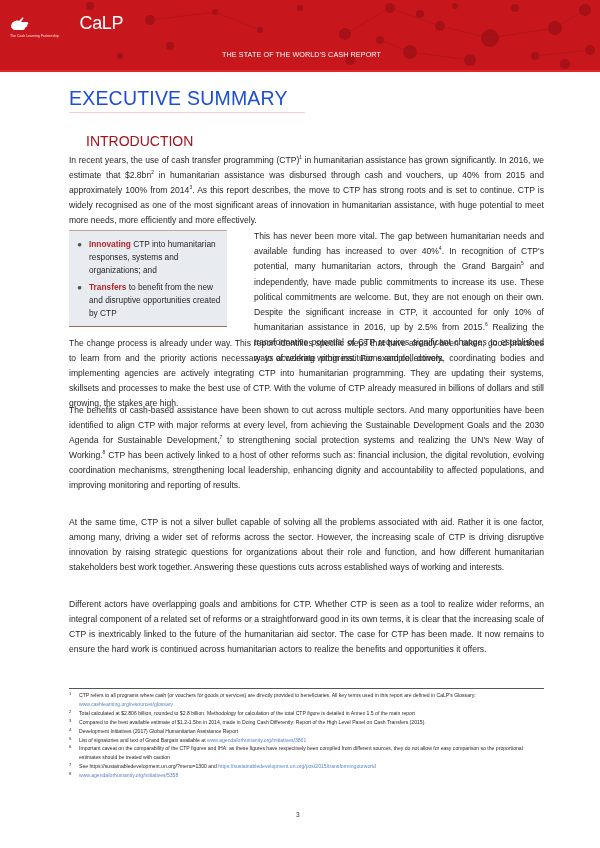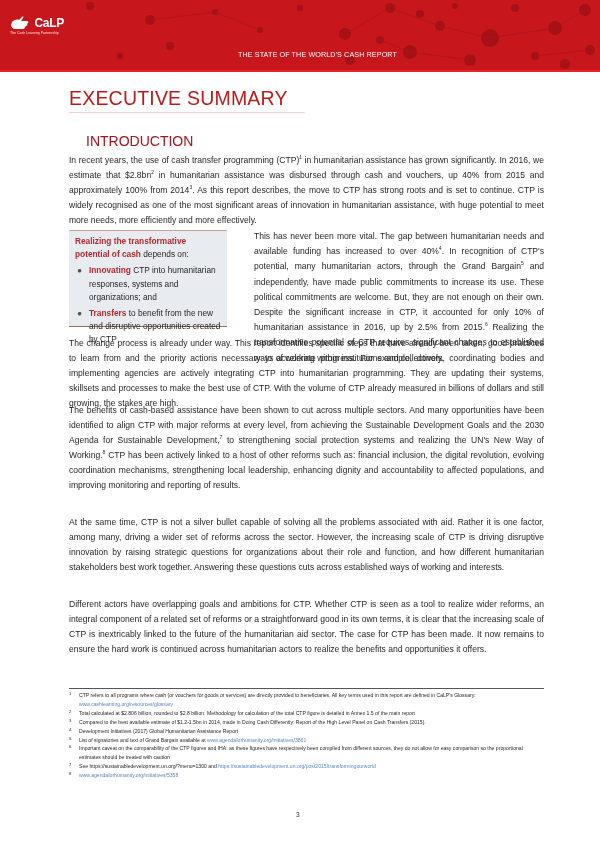--- a/index.html
+++ b/index.html
@@ -8,27 +8,27 @@
       font-family: "Liberation Sans", sans-serif; color: #231f20;
     }
     .banner {
       position: absolute; left: 0; top: 0; width: 600px; height: 72px;
       background: #c8161d; overflow: hidden;
     }
     .banner svg.bg { position: absolute; left: 0; top: 0; }
     .banner .bottom-line { position: absolute; left: 0; right: 0; bottom: 0; height: 2px; background: #e2262c; }
     .logo { position: absolute; left: 10px; top: 13px; color: #fff; }
     .logo .mark { display: inline-block; vertical-align: middle; }
-    .logo .name { font-size: 12px; font-weight: bold; vertical-align: middle; letter-spacing: -0.3px; }
+    .logo .name { font-size: 18px; font-weight: normal; vertical-align: middle; letter-spacing: -0.3px; margin-left: 45px; }
     .logo .tag { display: block; font-size: 3.5px; margin-top: 0px; color: #fbe0e0; }
     .report-title {
-      position: absolute; left: 238px; top: 50px; color: #fff; font-size: 7.2px; letter-spacing: 0.1px;
+      position: absolute; left: 222px; top: 50px; color: #fff; font-size: 7.2px; letter-spacing: 0.1px;
     }
     .exec-title {
-      position: absolute; left: 69px; top: 87px; font-size: 19.5px; color: #b91c1c; letter-spacing: 0.2px;
+      position: absolute; left: 69px; top: 87px; font-size: 19.5px; color: #1d4ed8; letter-spacing: 0.2px;
     }
     .exec-underline { position: absolute; left: 69px; top: 112px; width: 236px; height: 1px; background: #f3cfd2; }
     .intro-heading {
       position: absolute; left: 86px; top: 133px; font-size: 14px; color: #a3141b;
     }
     .para {
       position: absolute; left: 69px; width: 475px; font-size: 8.55px; line-height: 15.1px;
       text-align: justify; color: #231f20;
     }
     .para sup { font-size: 5px; line-height: 0; vertical-align: 4px; }
@@ -110,21 +110,20 @@
 </div>
 
 <div class="exec-title">EXECUTIVE SUMMARY</div>
 <div class="exec-underline"></div>
 
 <div class="intro-heading">INTRODUCTION</div>
 
 <div class="para" style="top:153px;"><span>In recent years, the use of cash transfer programming (CTP)</span><sup>1</sup><span> in humanitarian assistance has grown significantly. In 2016, we estimate that $2.8bn</span><sup>2</sup><span> in humanitarian assistance was disbursed through cash and vouchers, up 40% from 2015 and approximately 100% from 2014</span><sup>3</sup><span>. As this report describes, the move to CTP has strong roots and is set to continue. CTP is widely recognised as one of the most significant areas of innovation in humanitarian assistance, with huge potential to meet more needs, more efficiently and more effectively.</span></div>
 
 <div class="callout">
-  <div><span class="hd">Realizing the transformative potential of cash</span><span> depends on:</span></div>
   <ul>
     <li><span class="bullet">●</span><span class="hl">Innovating</span><span> CTP into humanitarian responses, systems and organizations; and</span></li>
     <li><span class="bullet">●</span><span class="hl">Transfers</span><span> to benefit from the new and disruptive opportunities created by CTP</span></li>
   </ul>
 </div>
 
 <div class="callout-side"><span>This has never been more vital. The gap between humanitarian needs and available funding has increased to over 40%</span><sup>4</sup><span>. In recognition of CTP's potential, many humanitarian actors, through the Grand Bargain</span><sup>5</sup><span> and independently, have made public commitments to increase its use. These political commitments are welcome. But, they are not enough on their own. Despite the significant increase in CTP, it accounted for only 10% of humanitarian assistance in 2016, up by 2.5% from 2015.</span><sup>6</sup><span> Realizing the transformative potential of CTP requires significant changes to established ways of working within institutions and collectively.</span></div>
 
 <div class="para" style="top:336px;">The change process is already under way. This report identifies specific steps that have already been taken, good practices to learn from and the priority actions necessary to accelerate progress. For example, donors, coordinating bodies and implementing agencies are actively integrating CTP into humanitarian programming. They are updating their systems, skillsets and processes to make the best use of CTP. With the volume of CTP already measured in billions of dollars and still growing, the stakes are high.</div>
 

